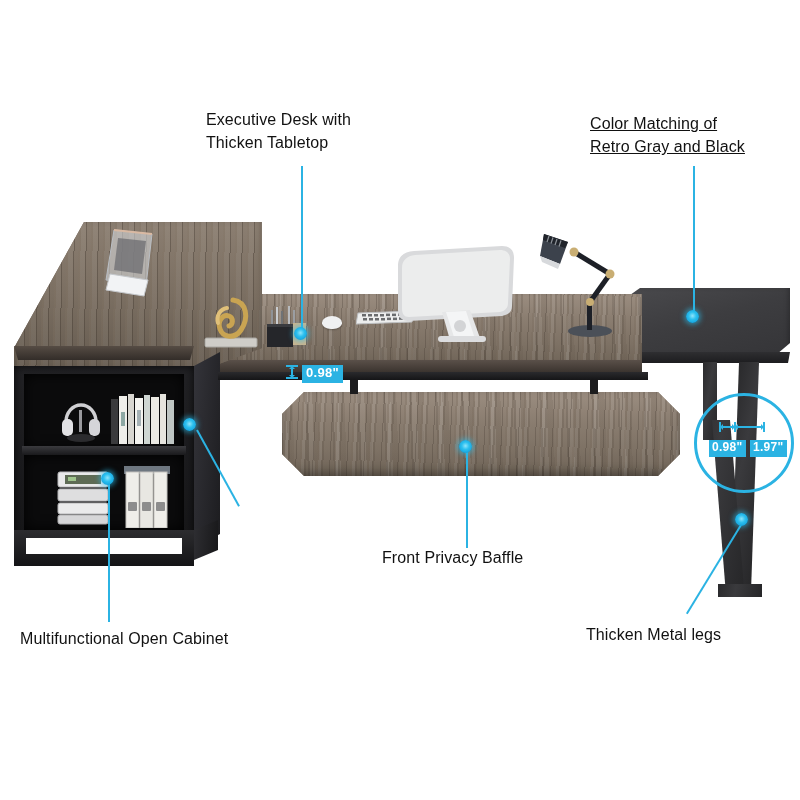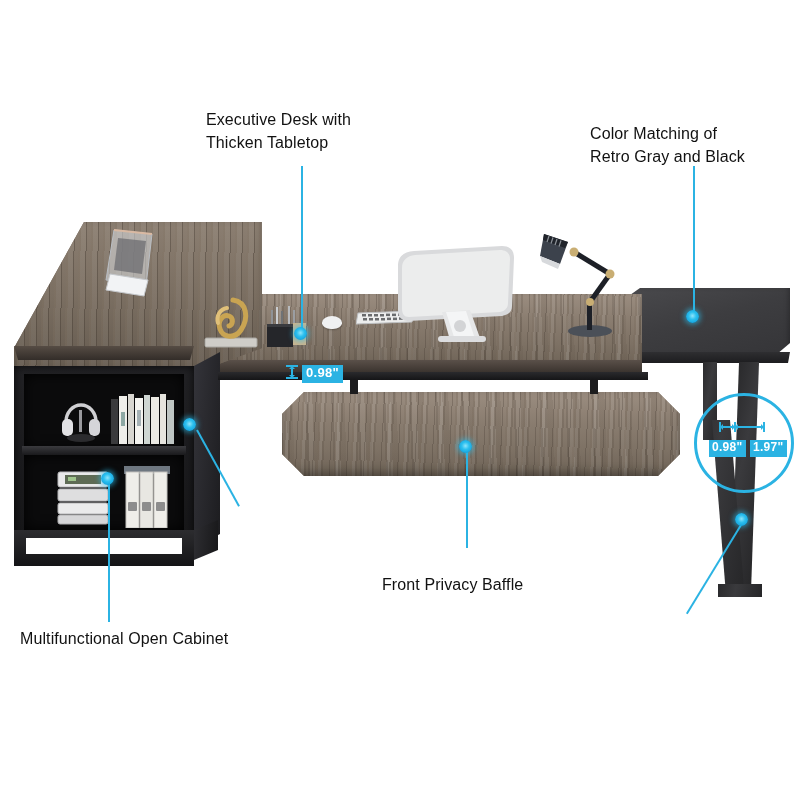--- a/index.html
+++ b/index.html
@@ -343,28 +343,29 @@
     <div class="dot" style="left:686px; top:310px;"></div>
     <div class="dot" style="left:183px; top:418px;"></div>
     <div class="dot" style="left:459px; top:440px;"></div>
     <div class="dot" style="left:101px; top:472px;"></div>
     <div class="dot" style="left:735px; top:513px;"></div>
   </div>
 
   <div class="callout-label" style="left:206px; top:108px; width:190px;">Executive Desk with
 Thicken Tabletop</div>
 
-  <div class="callout-label" style="left:590px; top:122px; width:202px;">Color Matching of
+  <div class="callout-label" style="left:590px; top:112px; width:202px;text-decoration:underline;">Color Matching of
 Retro Gray and Black</div>
 
 
-  <div class="callout-label" style="left:382px; top:573px; width:178px;">Front Privacy Baffle</div>
+  <div class="callout-label" style="left:382px; top:546px; width:178px;">Front Privacy Baffle</div>
 
   <div class="callout-label" style="left:20px; top:627px; width:268px;">Multifunctional Open Cabinet</div>
 
+  <div class="callout-label" style="left:586px; top:623px; width:172px;">Thicken Metal legs</div>
 
   <div class="dim-icon" style="left:285px; top:364px;">
     <svg width="14" height="16" viewBox="0 0 14 16">
       <line x1="1" y1="2" x2="13" y2="2" stroke="#2bb3e3" stroke-width="2"></line>
       <line x1="1" y1="14" x2="13" y2="14" stroke="#2bb3e3" stroke-width="2"></line>
       <line x1="7" y1="2" x2="7" y2="14" stroke="#2bb3e3" stroke-width="2"></line>
       <path d="M4 5 L7 2 L10 5 Z" fill="#2bb3e3"></path>
       <path d="M4 11 L7 14 L10 11 Z" fill="#2bb3e3"></path>
     </svg>
   </div>

